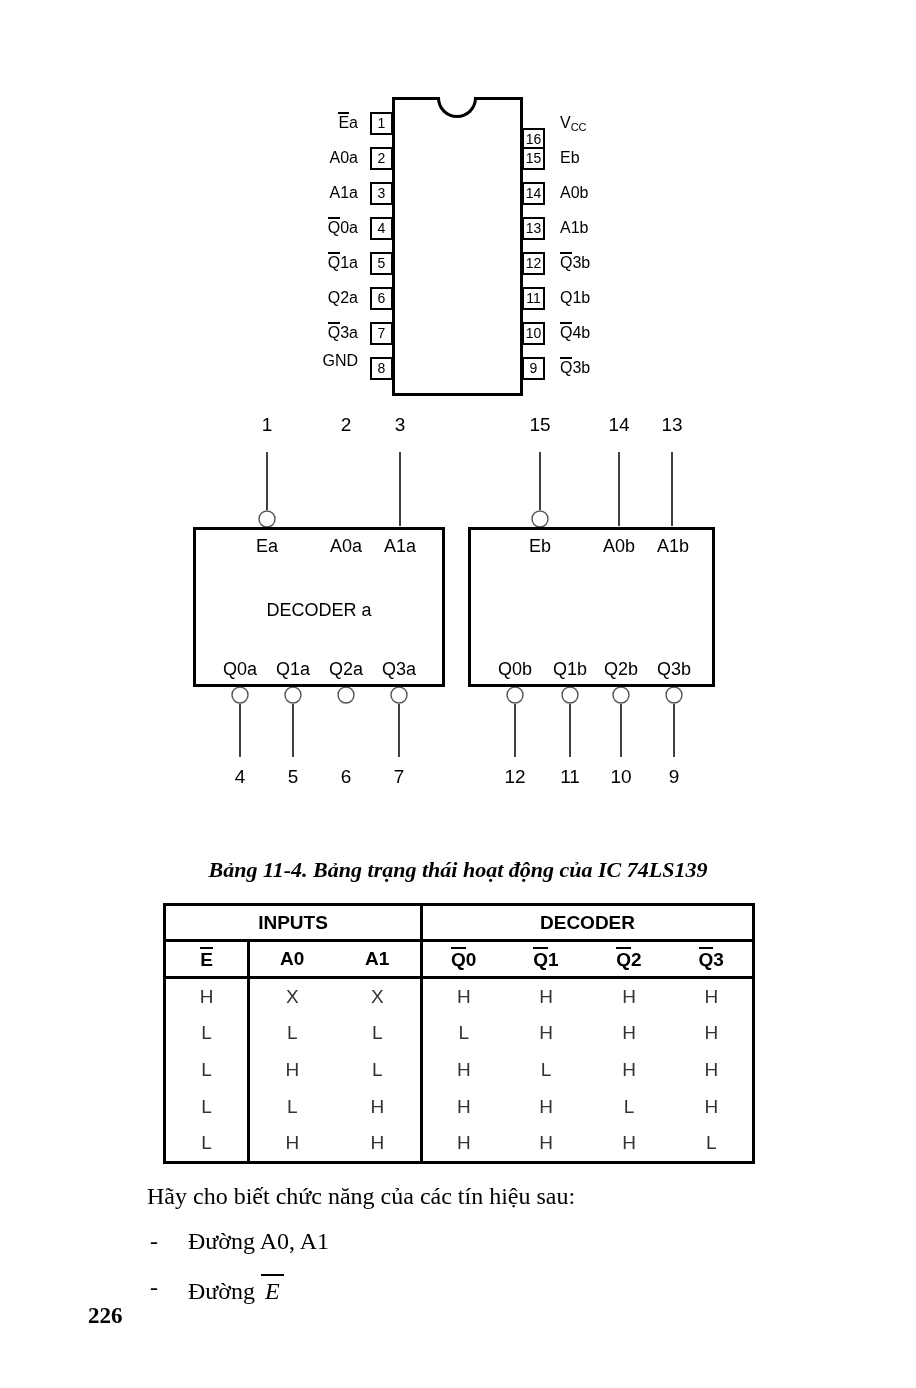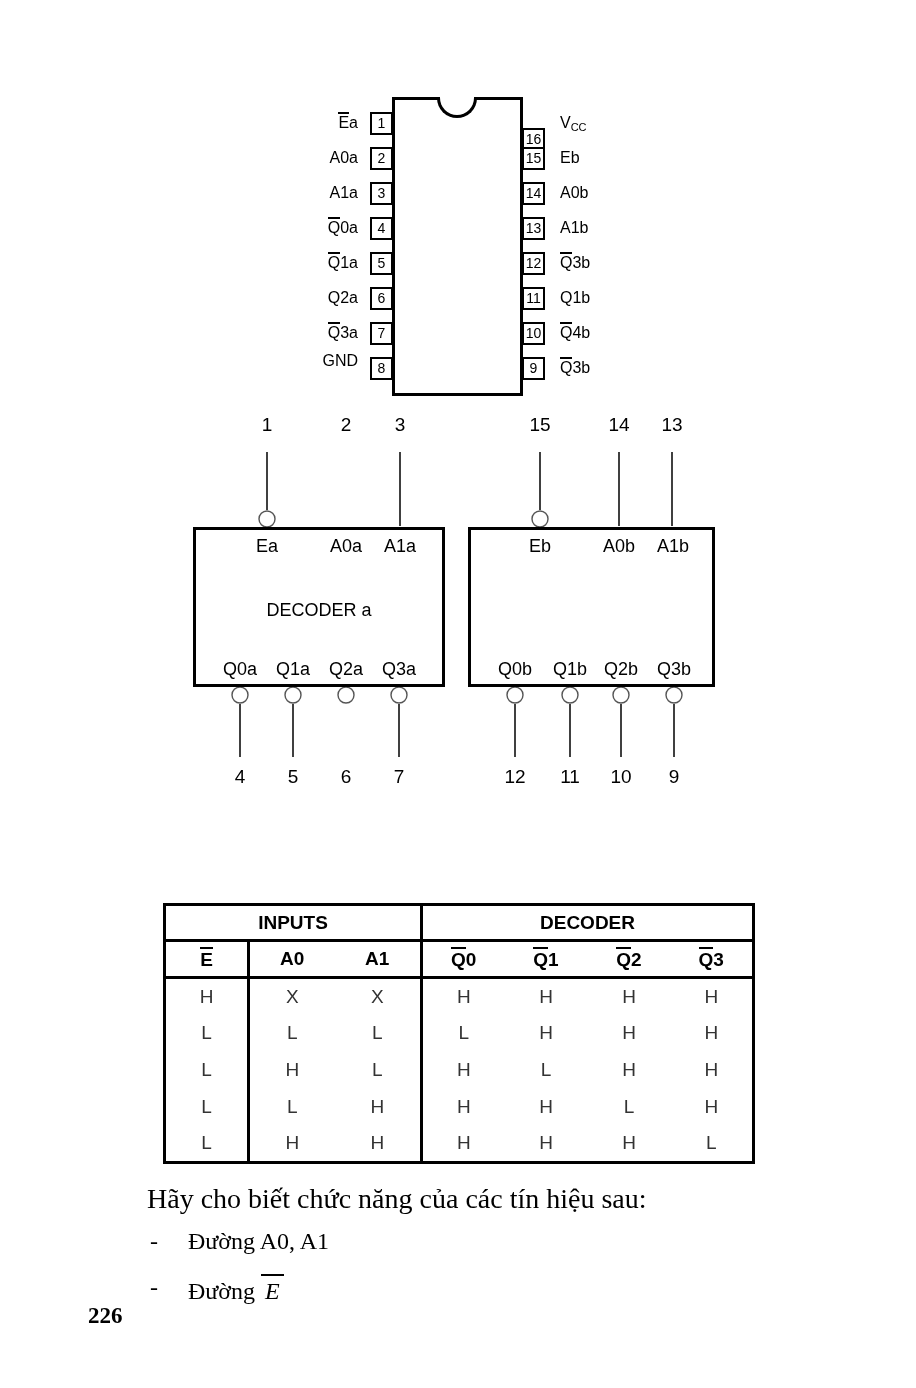--- a/index.html
+++ b/index.html
@@ -38,21 +38,21 @@
   table.truth{position:absolute;left:163px;top:903px;border-collapse:collapse;
               border:3px solid #000;z-index:1;font-family:"Liberation Sans",sans-serif;}
   table.truth th,table.truth td{padding:0;text-align:center;font-size:19px;}
   tr.grp th{height:36px;font-weight:bold;border-bottom:3px solid #000;}
   tr.cols th{height:37px;font-weight:bold;border-bottom:3px solid #000;}
   table.truth td{height:37px;font-weight:normal;color:#333;}
   .vr3{border-right:3px solid #000;}
 
   
   .serif{font-family:"Liberation Serif",serif;}
-  .q-intro{position:absolute;left:147px;top:1183px;font-size:28px;z-index:1;text-align:center;}
+  .q-intro{position:absolute;left:147px;top:1183px;font-size:24px;z-index:1;text-align:center;}
   .dash{position:absolute;left:150px;width:16px;font-size:24px;z-index:1;}
   .q-item{position:absolute;left:188px;font-size:24px;z-index:1;}
   .mathbar{display:inline-block;border-top:2px solid #000;padding:2px 4px 0 4px;margin-left:6px;}
   .mathbar i{font-style:italic;font-family:"Liberation Serif",serif;}
   .pageno{position:absolute;left:88px;top:1303px;font-size:23px;font-weight:bold;z-index:1;}
 </style>
 </head>
 <body>
 
 <div class="page">
@@ -154,20 +154,21 @@
 
   <div class="num" style="left:240px;top:766px">4</div>
   <div class="num" style="left:293px;top:766px">5</div>
   <div class="num" style="left:346px;top:766px">6</div>
   <div class="num" style="left:399px;top:766px">7</div>
   <div class="num" style="left:515px;top:766px">12</div>
   <div class="num" style="left:570px;top:766px">11</div>
   <div class="num" style="left:621px;top:766px">10</div>
   <div class="num" style="left:674px;top:766px">9</div>
 
+  <div class="caption" style="top:856px">Bảng 11-4. Bảng trạng thái hoạt động của IC 74LS139</div>
 
   <table class="truth">
     <colgroup>
       <col style="width:84px">
         <col style="width:86px">
         <col style="width:87px">
       <col style="width:83px">
         <col style="width:83px">
         <col style="width:83px">
         <col style="width:83px">

